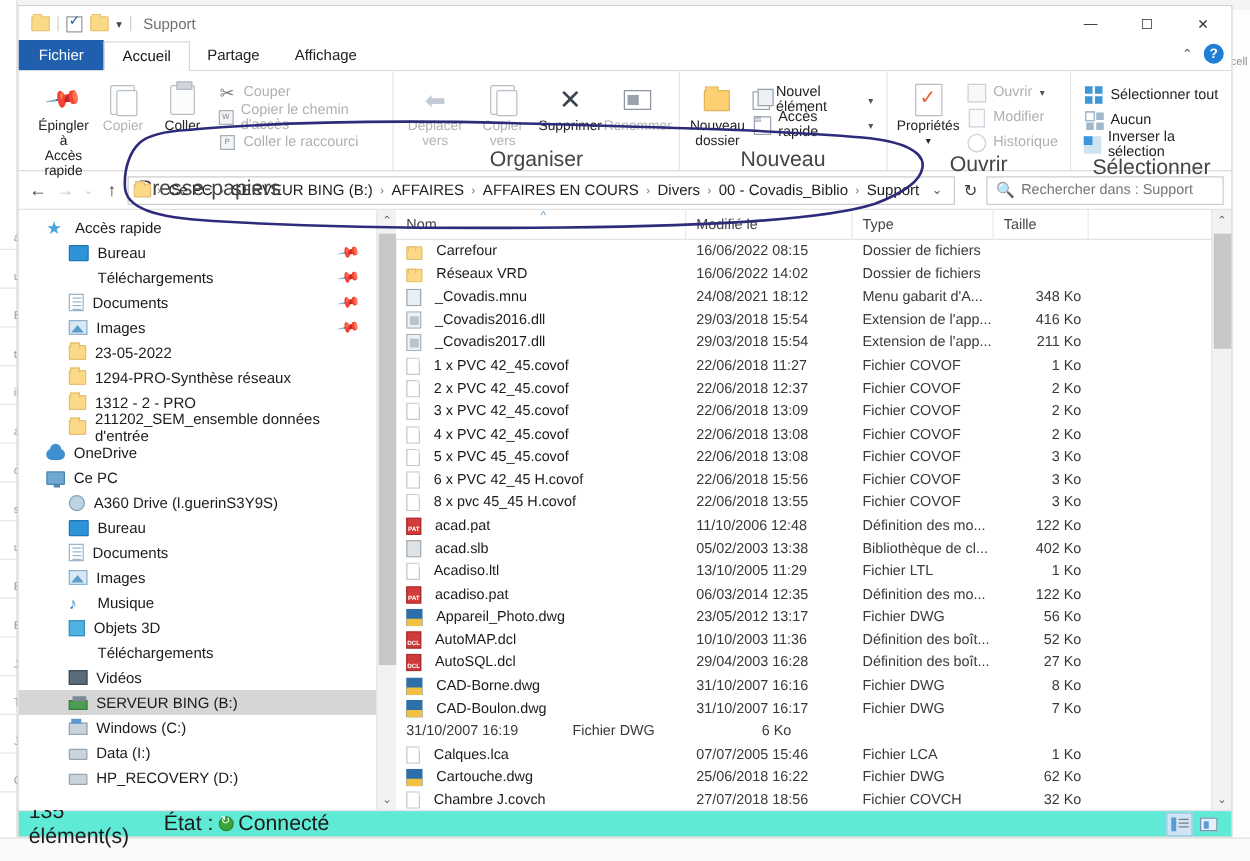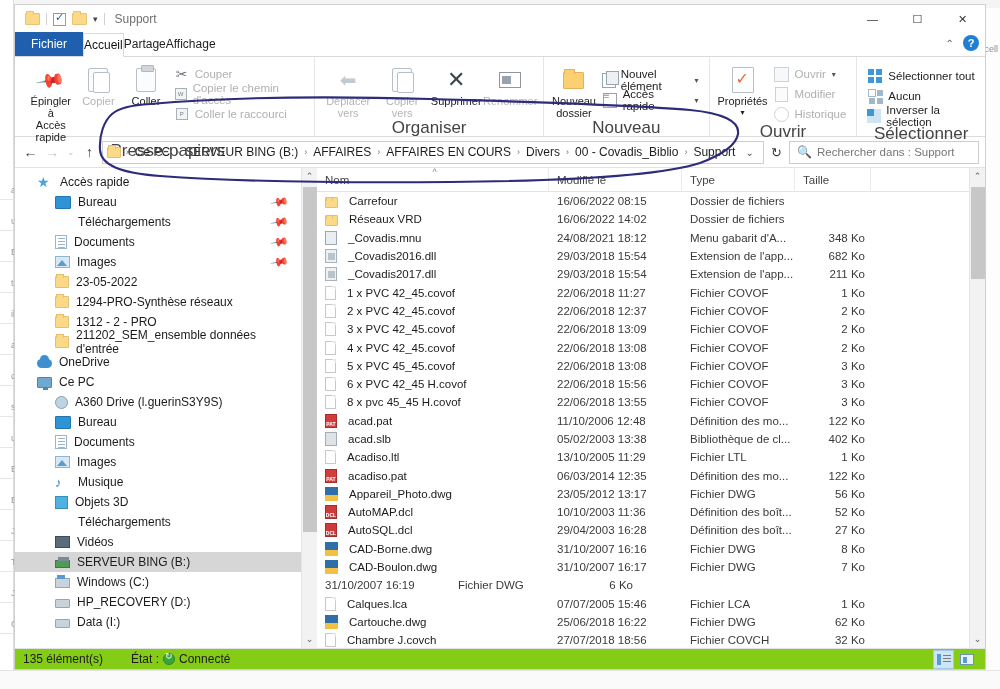--- a/index.html
+++ b/index.html
@@ -80,21 +80,21 @@
     width:45px; height:28px; display:flex; align-items:center;
     justify-content:center; font-size:11px; color:#333;
   }
 
   
   #tabbar {
     height:24px; background:#ffffff; display:flex; align-items:flex-end;
     position:relative; flex:none; border-bottom:1px solid #dadada;
   }
   .tab {
-    height:24px; padding:0 0; display:flex; align-items:center;
+    height:24px; padding:0 14px; display:flex; align-items:center;
     font-size:12px; color:#222; cursor:default;
   }
   .tab.file { background:#1f5fae; color:#fff; font-weight:normal; padding:0 16px; }
   .tab.active {
     background:#ffffff; border:1px solid #dadada; border-bottom:1px solid #fff;
     position:relative; top:1px; color:#111;
   }
   #ribbon-right {
     position:absolute; right:6px; top:2px; display:flex;
     align-items:center; gap:9px;
@@ -440,22 +440,22 @@
   }
   .fi-dcl {
     background:#cf3b3b; height:14px; width:12px; border:1px solid #a32e2e;
     font-size:5px; color:#fff; display:flex; align-items:flex-end;
     justify-content:center; font-weight:bold; line-height:6px;
   }
 
   
   #statusbar {
     height:21px; border-top:1px solid #e2e2e2; display:flex;
-    align-items:center; font-size:12px; color:#1b1b1b; flex:none;
-    padding-left:8px; background:#84cc16;
+    align-items:center; font-size:17px; color:#1b1b1b; flex:none;
+    padding-left:8px; background:#5eead4;
   }
   #st-count { width:108px; }
   #st-etat { display:flex; align-items:center; gap:4px; }
   #st-dot {
     width:12px; height:12px; border-radius:50%;
     background:#3aa63a; border:1px solid #2c852c; position:relative;
   }
   #st-dot:after {
     content:"↻"; position:absolute; left:1px; top:-3px; font-size:9px; color:#fff;
   }
@@ -848,25 +848,25 @@
           <div class="nav-item lvl2 sel">
             <span class="nico nico-drive-net"></span>
             <span>SERVEUR BING (B:)</span>
           </div>
           <div class="nav-item lvl2">
             <span class="nico nico-drive-win"></span>
             <span>Windows  (C:)</span>
           </div>
           <div class="nav-item lvl2">
             <span class="nico nico-drive"></span>
+            <span>Data (I:)</span>
+          </div>
+          <div class="nav-item lvl2">
+            <span class="nico nico-drive"></span>
             <span>HP_RECOVERY (D:)</span>
-          </div>
-          <div class="nav-item lvl2">
-            <span class="nico nico-drive"></span>
-            <span>Data (I:)</span>
           </div>
         </div>
     </div>
     <div class="vscroll">
       <div class="vs-arrow">⌃</div>
       <div class="vs-track">
         <div class="vs-thumb" style="top:2px; height:345px;"></div>
       </div>
       <div class="vs-arrow">⌄</div>
     </div>
@@ -910,21 +910,21 @@
             <div class="cell type">Menu gabarit d'A...</div>
             <div class="cell size">348 Ko</div>
           </div>
           <div class="row">
             <div class="cell name">
               <span class="fico fi-dll"></span>
               <span>_Covadis2016.dll</span>
             </div>
             <div class="cell mod">29/03/2018 15:54</div>
             <div class="cell type">Extension de l'app...</div>
-            <div class="cell size">682 Ko</div>
+            <div class="cell size">416 Ko</div>
           </div>
           <div class="row">
             <div class="cell name">
               <span class="fico fi-dll"></span>
               <span>_Covadis2017.dll</span>
             </div>
             <div class="cell mod">29/03/2018 15:54</div>
             <div class="cell type">Extension de l'app...</div>
             <div class="cell size">211 Ko</div>
           </div>

